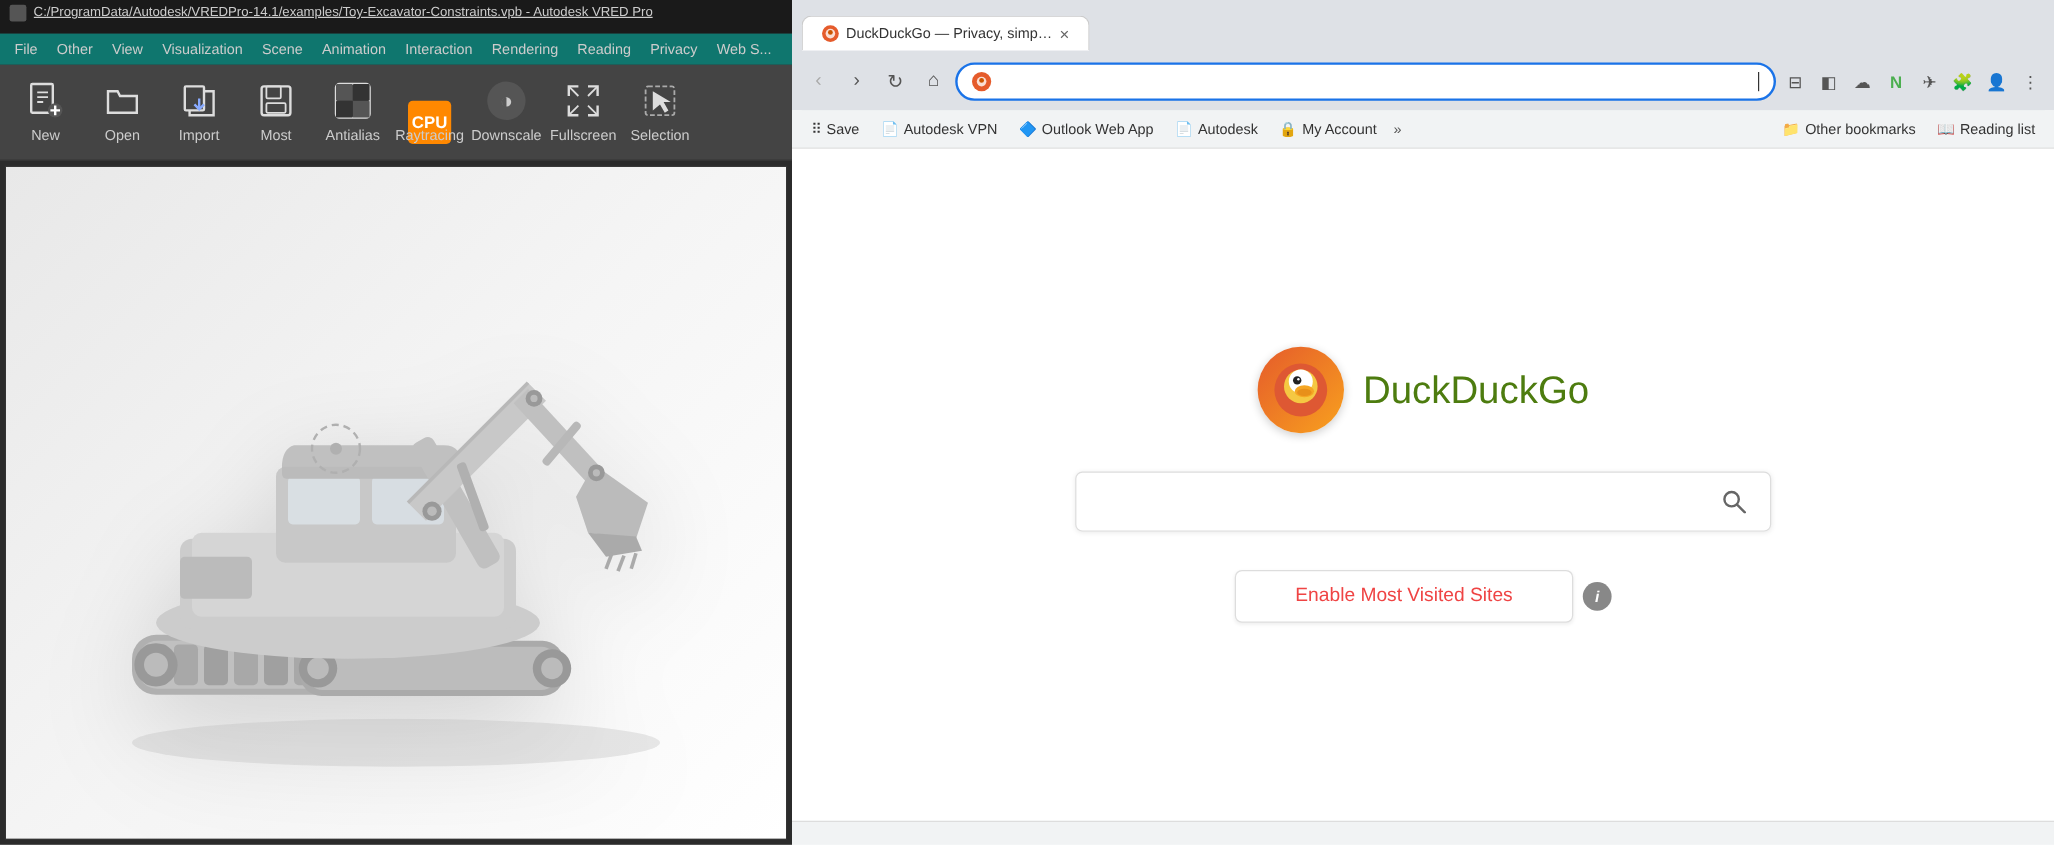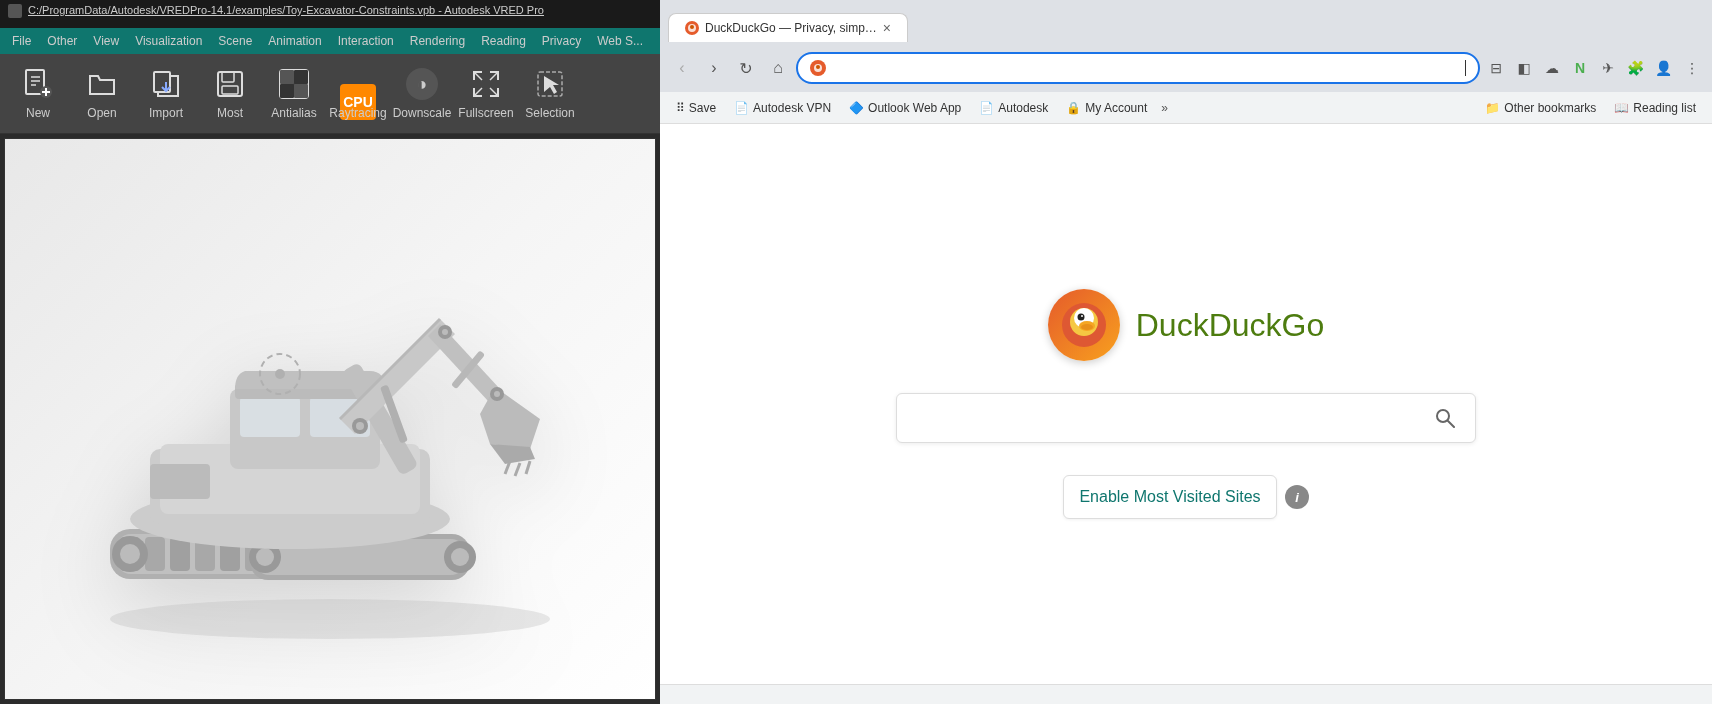--- a/index.html
+++ b/index.html
@@ -309,27 +309,27 @@
       color: #666; font-size: 18px; cursor: pointer;
     }
 
     
     .enable-sites-row {
       display: flex;
       align-items: center;
       gap: 8px;
     }
     .enable-sites-btn {
-      width: 214px;
+      width: 282px;
       height: 44px;
       border: 1px solid #ddd;
       border-radius: 6px;
       background: #fff;
       font-size: 16px;
-      color: #0f766e;
+      color: #ef4444;
       cursor: pointer;
       display: flex;
       align-items: center;
       justify-content: center;
       box-shadow: 0 1px 3px rgba(0,0,0,0.06);
     }
     .info-icon {
       width: 24px; height: 24px;
       border-radius: 50%;
       background: #888;

